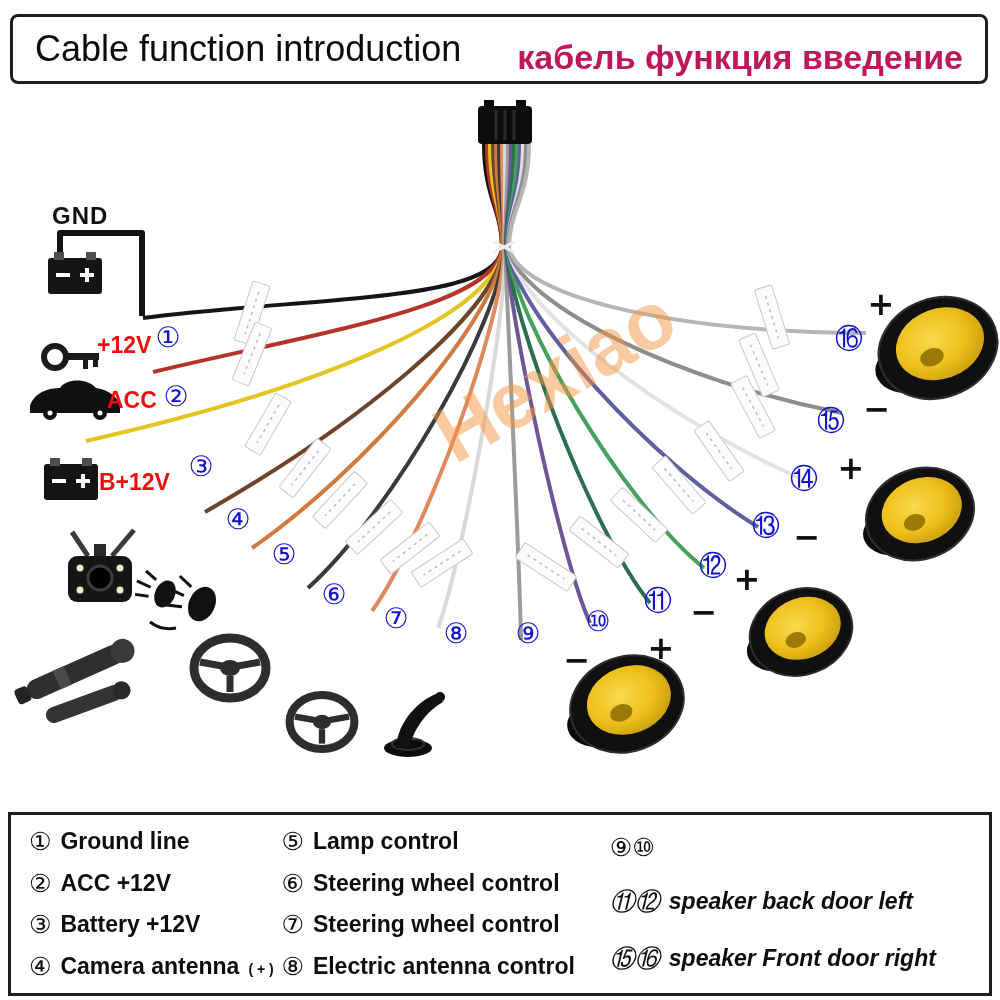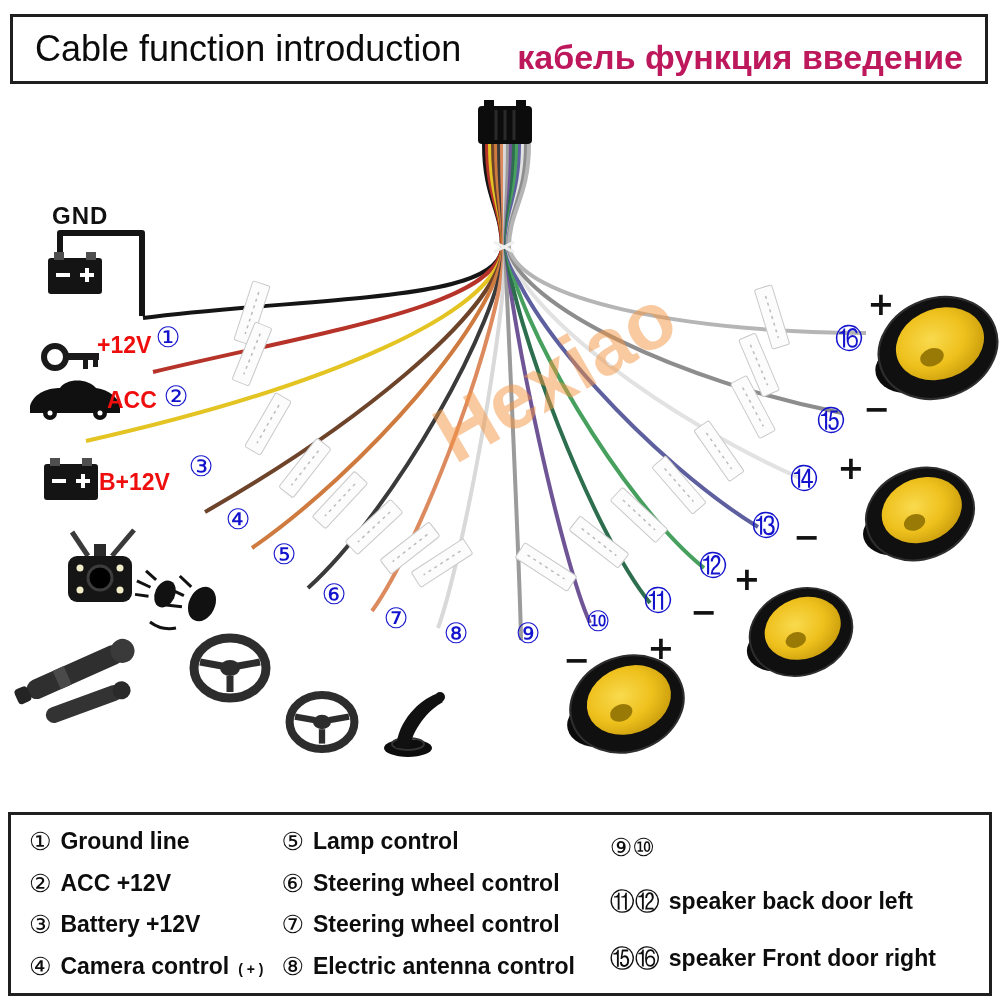--- a/index.html
+++ b/index.html
@@ -1,21 +1,21 @@
 <!DOCTYPE html>
 <html><head>
 <meta charset="utf-8">
 <style>
   html,body{margin:0;padding:0;background:#fff;}
   .stage{position:relative;width:1000px;height:1000px;background:#fff;overflow:hidden;
          font-family:"Liberation Sans",sans-serif;}
   .stage svg{position:absolute;left:0;top:0;}
 
   .title-box{position:absolute;left:10px;right:12px;top:14px;height:64px;
-    border:3px solid #1f1f1f;border-radius:0;display:flex;align-items:center;
+    border:3px solid #1f1f1f;border-radius:8px;display:flex;align-items:center;
     justify-content:space-between;padding:0 22px;background:#fff;}
   .title-en{font-size:36px;color:#0b0b0b;}
   .title-ru{font-size:34px;font-weight:bold;color:#be185d;margin-top:17px;}
 
   .watermark{position:absolute;left:320px;top:330px;width:470px;text-align:center;
     font-size:80px;font-weight:bold;color:rgba(243,148,66,0.5);
     transform:rotate(-30deg);pointer-events:none;z-index:3;}
 
   .cnum{position:absolute;transform:translate(-50%,-50%);color:#1313cd;font-size:28px;
     font-family:"DejaVu Sans",sans-serif;z-index:5;}
@@ -23,21 +23,21 @@
     font-weight:bold;font-family:"DejaVu Sans",sans-serif;z-index:5;}
   .slabel{position:absolute;font-weight:bold;z-index:5;}
   .slabel.black{color:#111;font-size:24px;letter-spacing:1px;}
   .slabel.red{color:#ef0e0e;font-size:23px;}
 
   .legend{position:absolute;left:8px;right:8px;top:812px;height:178px;
     border:3px solid #1f1f1f;display:flex;background:#fff;z-index:6;}
   .legend-col{display:flex;flex-direction:column;justify-content:space-around;padding:6px 0;}
   .col1{width:26%;padding-left:18px;}
   .col2{width:34%;padding-left:6px;}
-  .col3{width:40%;padding-left:6px;}
+  .col3{width:40%;padding-left:6px;font-style:italic;}
   .legend-item{display:flex;align-items:center;gap:9px;color:#0d0d0d;white-space:nowrap;}
   .lnum{font-size:25px;font-family:"DejaVu Sans",sans-serif;}
   .ltext{font-size:23px;font-weight:bold;text-align:right;}
   .lsuffix{font-size:14px;font-weight:bold;position:relative;top:3px;}
 </style>
 </head>
 <body>
 
 <div class="stage">
 
@@ -250,21 +250,21 @@
       <div class="legend-item">
         <span class="lnum">②</span>
         <span class="ltext">ACC +12V</span>
       </div>
       <div class="legend-item">
         <span class="lnum">③</span>
         <span class="ltext">Battery +12V</span>
       </div>
       <div class="legend-item">
         <span class="lnum">④</span>
-        <span class="ltext">Camera control</span>
+        <span class="ltext">Camera antenna</span>
         <span class="lsuffix">( + )</span>
       </div>
     </div>
     <div class="legend-col col2">
       <div class="legend-item">
         <span class="lnum">⑤</span>
         <span class="ltext">Lamp control</span>
       </div>
       <div class="legend-item">
         <span class="lnum">⑥</span>

